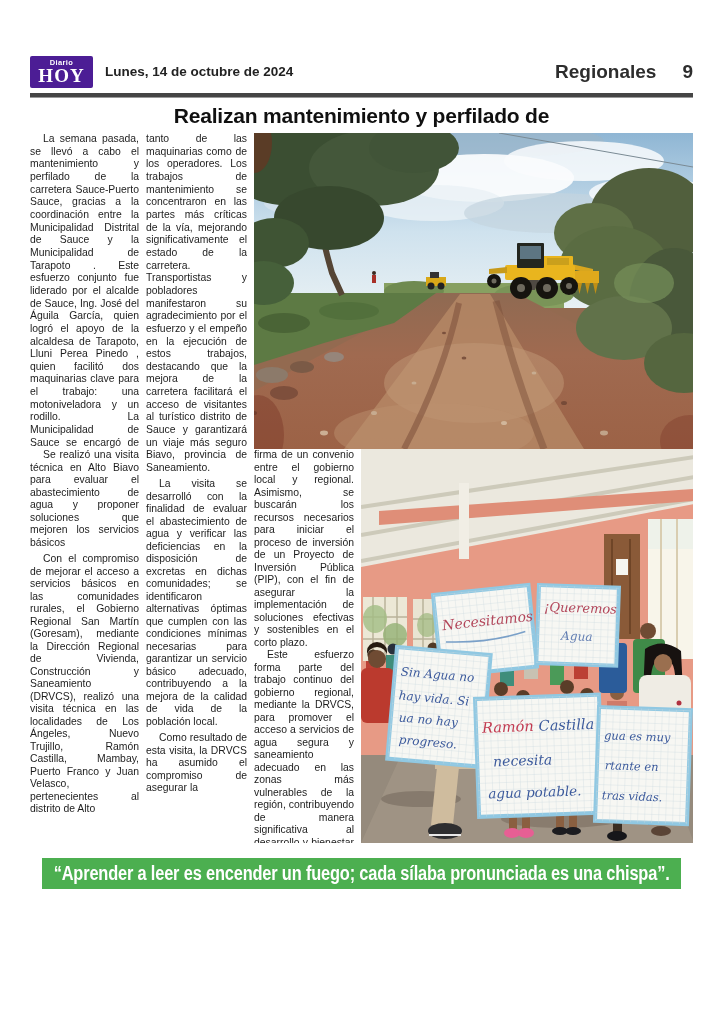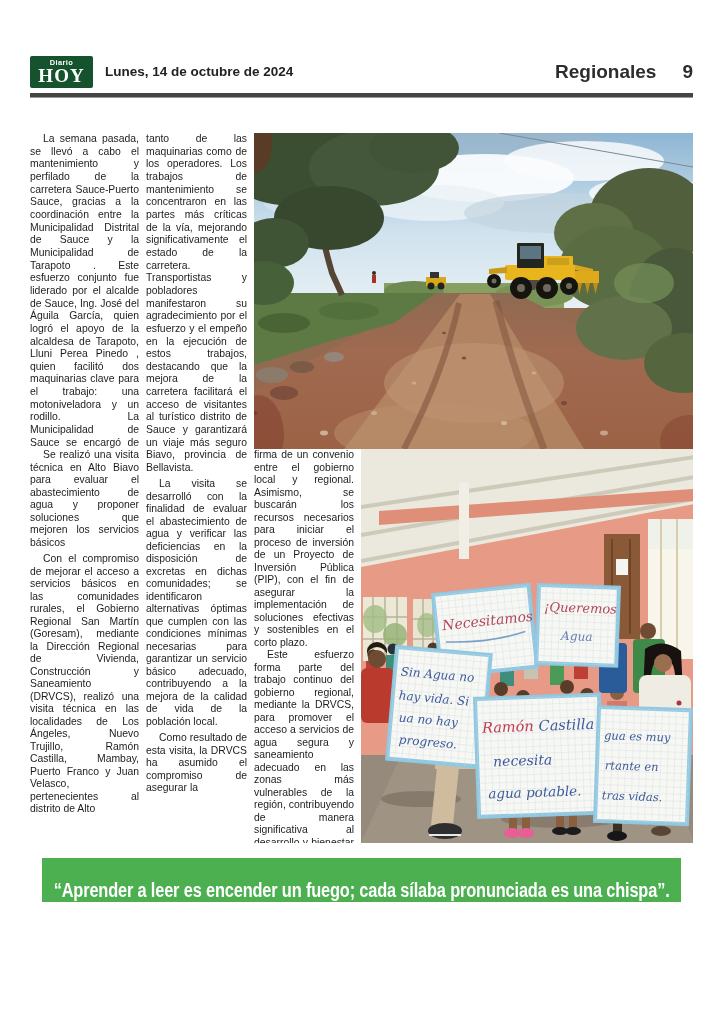--- a/index.html
+++ b/index.html
@@ -1,20 +1,20 @@
 <!DOCTYPE html>
 <html lang="es"><head>
 <meta charset="utf-8">
 <style>
   html,body{margin:0;padding:0;background:#ffffff;}
   .page{position:relative;width:723px;height:1024px;background:#fff;overflow:hidden;
         font-family:"Liberation Sans",sans-serif;color:#1c1c1c;}
   
   .masthead{display:flex;align-items:center;margin:55px 30px 0;height:33px;}
-  .logo{width:63px;height:32px;background:#14532d;color:#fff;display:flex;flex-direction:column;
+  .logo{width:63px;height:32px;background:#4c1d95;color:#fff;display:flex;flex-direction:column;
         justify-content:center;text-align:center;border-radius:2px;flex:none;}
   .logo-top{font-size:7.5px;font-weight:bold;letter-spacing:.4px;line-height:8px;}
   .logo-main{font-family:"Liberation Serif",serif;font-size:19px;font-weight:bold;line-height:18px;letter-spacing:1px;}
   .date{margin-left:12px;font-size:13.5px;font-weight:700;color:#222;}
   .section-area{margin-left:auto;display:flex;align-items:center;}
   .section{font-size:19px;font-weight:bold;color:#2d2d2d;}
   .pagenum{font-size:19px;font-weight:bold;color:#2d2d2d;margin-left:26px;}
   .rule{margin:5px 30px 0;height:4px;background:#454545;border-bottom:1px solid #9a9a9a;}
   
   .headline{font-size:21px;line-height:24px;font-weight:bold;text-align:center;
@@ -29,21 +29,21 @@
   .row2{height:394px}
   .row2 .col{line-height:12.5px}
   .photo-box{flex:none;overflow:hidden;background:#ddd;}
   .photo1{width:439px;height:316px}
   .photo2{width:333px;height:394px}
   p{margin:0}
   .ind{text-indent:13px}
   .gap{margin-top:4px}
   .h2{margin-top:13px}
   
-  .banner{margin:15px 42px 0;height:44px;background:#4caf50;display:flex;align-items:flex-end;
+  .banner{margin:15px 42px 0;height:31px;background:#4caf50;display:flex;align-items:center;
           justify-content:center;overflow:hidden;}
   .quote{font-size:19.5px;font-weight:bold;color:#fff;white-space:nowrap;
          transform:scaleX(.84);letter-spacing:-0.2px;}
   
   .hand{font-family:"DejaVu Serif",serif;font-style:italic;}
 </style>
 </head>
 <body>
 
 <div class="page">
@@ -56,21 +56,21 @@
     <div class="date">Lunes, 14 de octubre de 2024</div>
     <div class="section-area">
       <span class="section">Regionales</span>
       <span class="pagenum">9</span>
     </div>
   </header>
   <div class="rule"></div>
 
   <section>
     <h1 class="headline">
-      <br>
+      <span>Realizan mantenimiento y perfilado de</span><br>
     </h1>
     <div class="row row1">
       <div class="col c1">
         <p class="ind">La semana pasada, se llevó a cabo el mantenimiento y perfilado de la carretera Sauce-Puerto Sauce, gracias a la coordinación entre la Municipalidad Distrital de Sauce y la Municipalidad de Tarapoto . Este esfuerzo conjunto fue liderado por el alcalde de Sauce, Ing. José del Águila García, quien logró el apoyo de la alcaldesa de Tarapoto, Lluni Perea Pinedo , quien facilitó dos maquinarias clave para el trabajo: una motoniveladora y un rodillo. La Municipalidad de Sauce se encargó de cubrir el combustible, la alimentación y el transporte</p>
       </div>
       <div class="col c2">
         <p>tanto de las maquinarias como de los operadores. Los trabajos de mantenimiento se concentraron en las partes más críticas de la vía, mejorando significativamente el estado de la carretera. Transportistas y pobladores manifestaron su agradecimiento por el esfuerzo y el empeño en la ejecución de estos trabajos, destacando que la mejora de la carretera facilitará el acceso de visitantes al turístico distrito de Sauce y garantizará un viaje más seguro y cómodo. (Juan Arévalo Puyo)</p>
       </div>
       <div class="photo-box photo1">
         <svg viewBox="0 0 439 316" width="439" height="316">
@@ -192,21 +192,21 @@
     </div>
   </section>
 
   <section>
     <div class="row row2">
       <div class="col c1">
         <p class="ind">Se realizó una visita técnica en Alto Biavo para evaluar el abastecimiento de agua y proponer soluciones que mejoren los servicios básicos</p>
         <p class="ind gap">Con el compromiso de mejorar el acceso a servicios básicos en las comunidades rurales, el Gobierno Regional San Martín (Goresam), mediante la Dirección Regional de Vivienda, Construcción y Saneamiento (DRVCS), realizó una visita técnica en las localidades de Los Ángeles, Nuevo Trujillo, Ramón Castilla, Mambay, Puerto Franco y Juan Velasco, pertenecientes al distrito de Alto</p>
       </div>
       <div class="col c2">
-        <p>Biavo, provincia de Bellavista.</p>
+        <p>Biavo, provincia de Saneamiento.</p>
         <p class="ind gap">La visita se desarrolló con la finalidad de evaluar el abastecimiento de agua y verificar las deficiencias en la disposición de excretas en dichas comunidades; se identificaron alternativas óptimas que cumplen con las condiciones mínimas necesarias para garantizar un servicio básico adecuado, contribuyendo a la mejora de la calidad de vida de la población local.</p>
         <p class="ind gap">Como resultado de esta visita, la DRVCS ha asumido el compromiso de asegurar la</p>
       </div>
       <div class="col c3">
         <p>firma de un convenio entre el gobierno local y regional. Asimismo, se buscarán los recursos necesarios para iniciar el proceso de inversión de un Proyecto de Inversión Pública (PIP), con el fin de asegurar la implementación de soluciones efectivas y sostenibles en el corto plazo.</p>
         <p class="ind">Este esfuerzo forma parte del trabajo continuo del gobierno regional, mediante la DRVCS, para promover el acceso a servicios de agua segura y saneamiento adecuado en las zonas más vulnerables de la región, contribuyendo de manera significativa al desarrollo y bienestar de la población.</p>
       </div>
       <div class="photo-box photo2">
         <svg viewBox="0 0 333 394" width="333" height="394">
           <defs>

